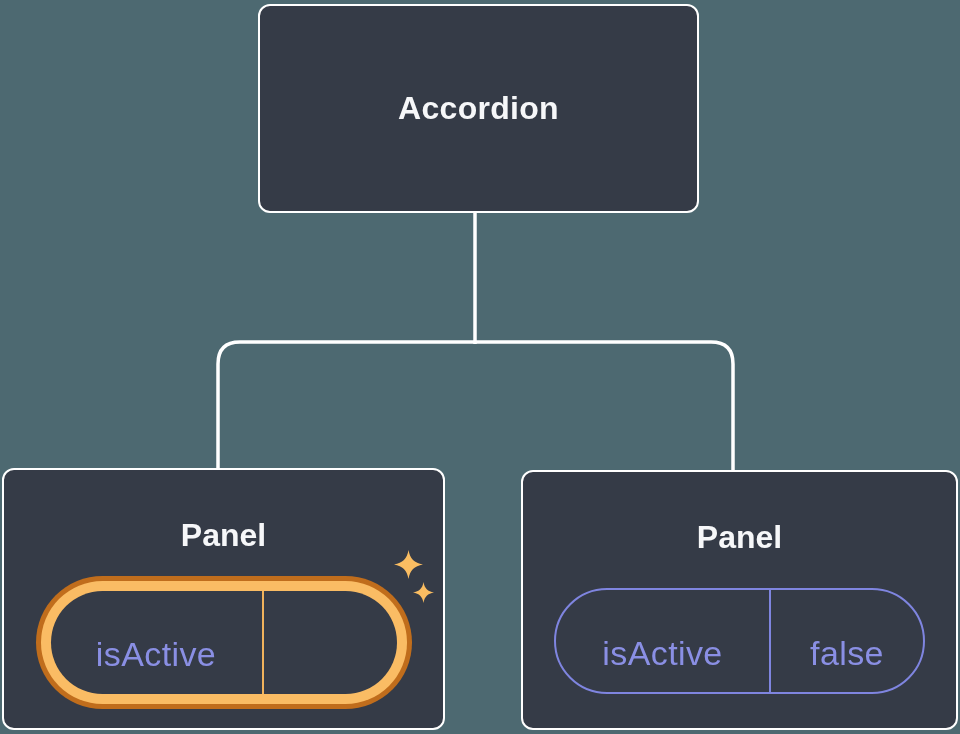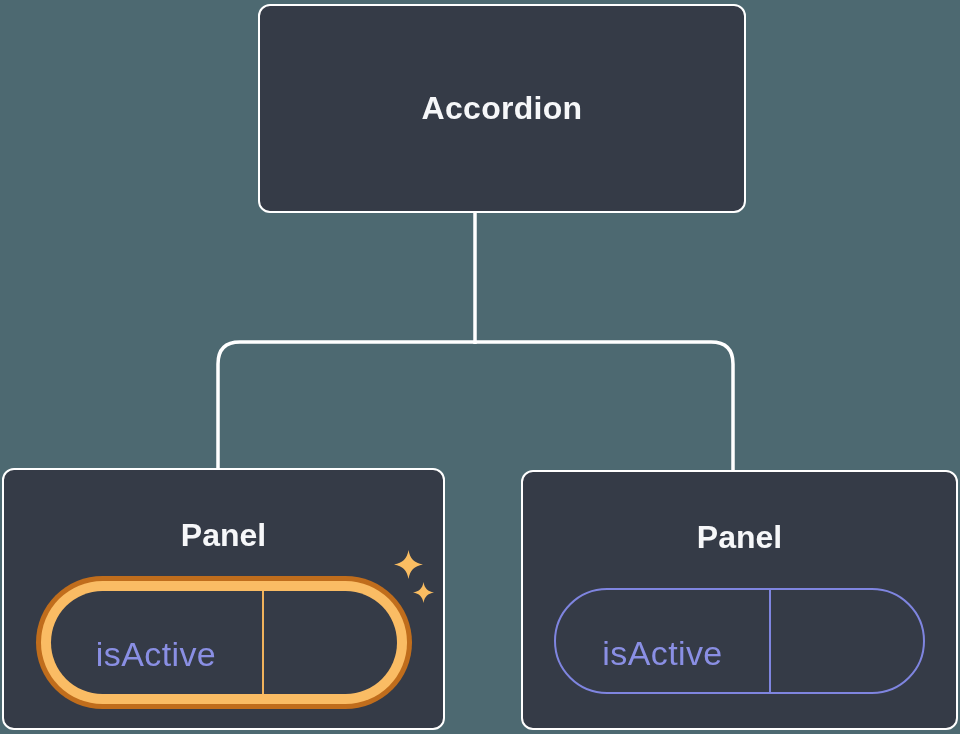--- a/index.html
+++ b/index.html
@@ -36,21 +36,21 @@
     position:absolute;
     background:var(--node-fill);
     border:2px solid var(--node-border);
     border-radius:12px;
     box-sizing:border-box;
     z-index:2;
     color:var(--title-color);
   }
   .node-root{
     left:258px; top:4px;
-    width:488px; height:209px;
+    width:441px; height:209px;
     display:flex; align-items:center; justify-content:center;
   }
   .node-title{
     font-size:32px;
     font-weight:700;
     letter-spacing:.3px;
     color:var(--title-color);
   }
   .node-panel{
     display:flex;
@@ -155,16 +155,17 @@
       <path fill="#fabd62" d="M0.5,0 C0.55,0.3 0.7,0.45 1,0.5 C0.7,0.55 0.55,0.7 0.5,1 C0.45,0.7 0.3,0.55 0,0.5 C0.3,0.45 0.45,0.3 0.5,0 Z" transform="translate(6,6) scale(29)"></path>
       <path fill="#fabd62" d="M0.5,0 C0.55,0.3 0.7,0.45 1,0.5 C0.7,0.55 0.55,0.7 0.5,1 C0.45,0.7 0.3,0.55 0,0.5 C0.3,0.45 0.45,0.3 0.5,0 Z" transform="translate(25,38) scale(21)"></path>
     </svg>
   </div>
 
   <div class="node node-panel node-panel-right">
     <div class="panel-title">Panel</div>
     <div class="pill-plain">
       <div class="pill-cell pill-cell-name">isActive</div>
       <div class="pill-divider"></div>
+      <div class="pill-cell pill-cell-value">false</div>
     </div>
   </div>
 
 </div>
 
 </body></html>

